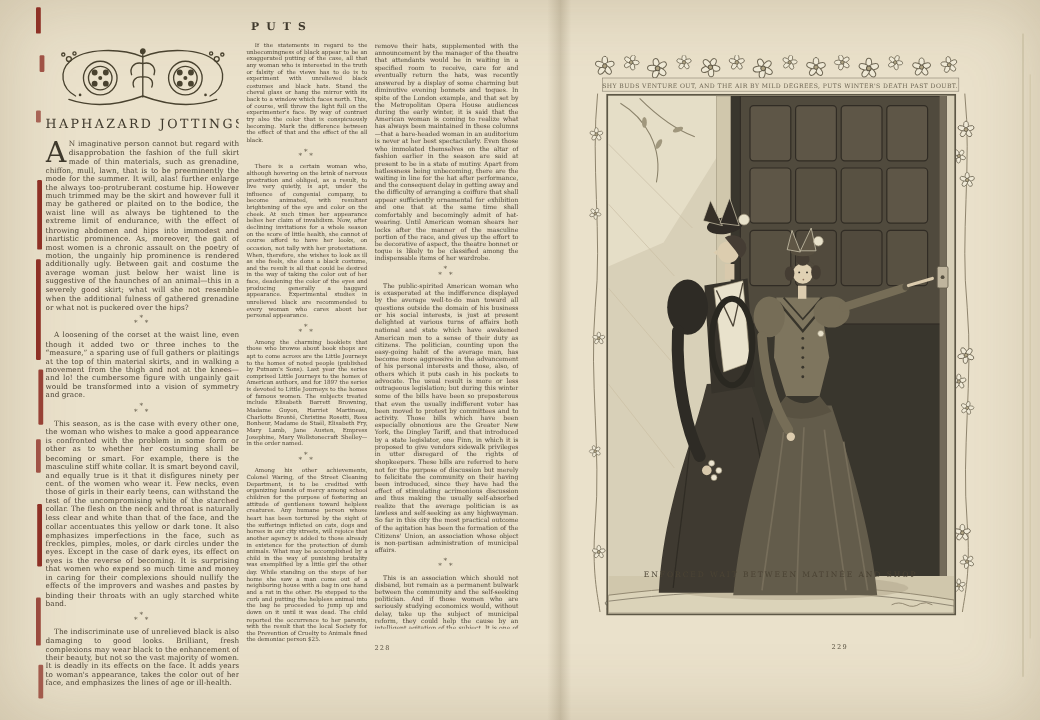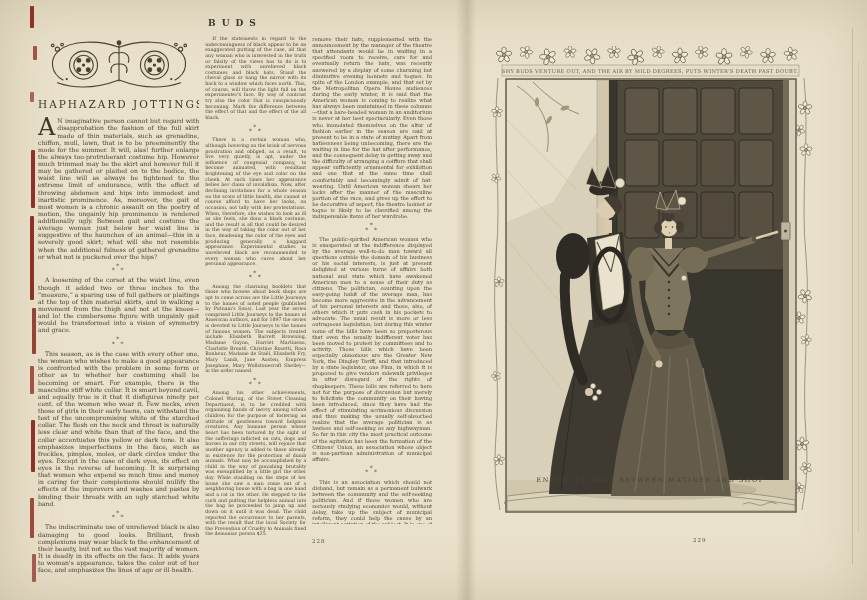--- a/index.html
+++ b/index.html
@@ -54,21 +54,21 @@
     <div class="deckle" style="left:31px;top:420px;height:52px;"></div>
     <div class="deckle" style="left:30px;top:498px;height:40px;opacity:.85;"></div>
     <div class="deckle" style="left:32px;top:554px;height:28px;opacity:.75;"></div>
   </div>
 
   <div class="gutter"></div>
   <div class="redge1"></div>
   <div class="redge2"></div>
 
   <div class="leftpage">
-    <div class="masthead">BUDS</div>
+    <div class="masthead">PUTS</div>
 
     <div class="cols">
 
       <div class="col col1">
         <svg class="headpiece" width="150" height="56" viewBox="0 0 160 60">
           <g fill="none" stroke="#49422f" stroke-width="1.2" stroke-linecap="round">
             <path d="M80,10 C60,2 28,2 15,14 C5,23 7,38 20,45"></path>
             <path d="M80,10 C100,2 132,2 145,14 C155,23 153,38 140,45"></path>
             <path d="M80,6 L80,46"></path>
             <path d="M80,16 C72,14 68,20 70,26 M80,16 C88,14 92,20 90,26"></path>

